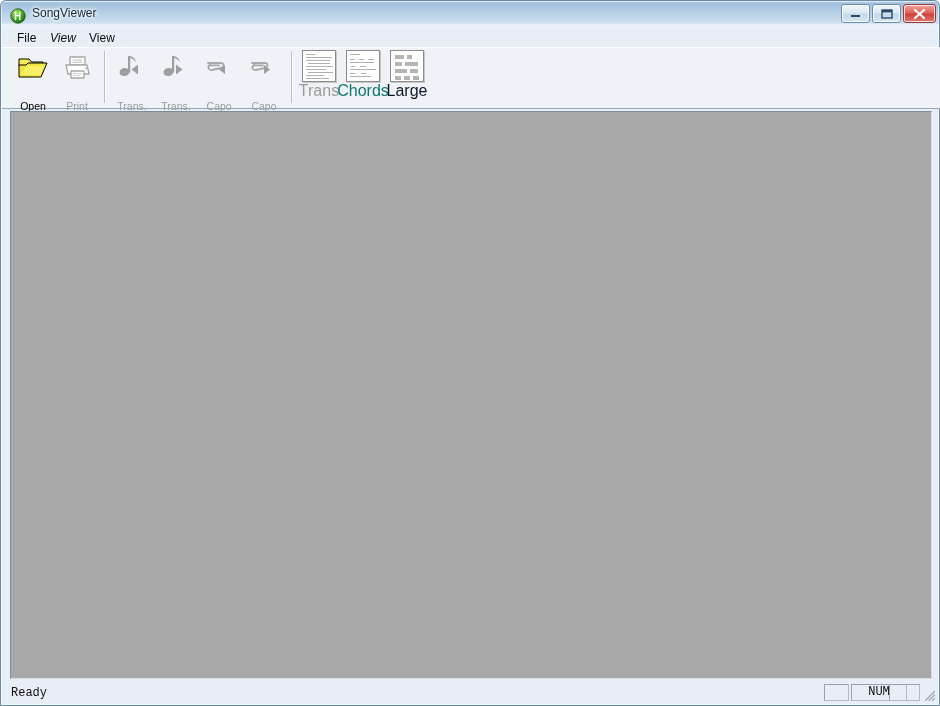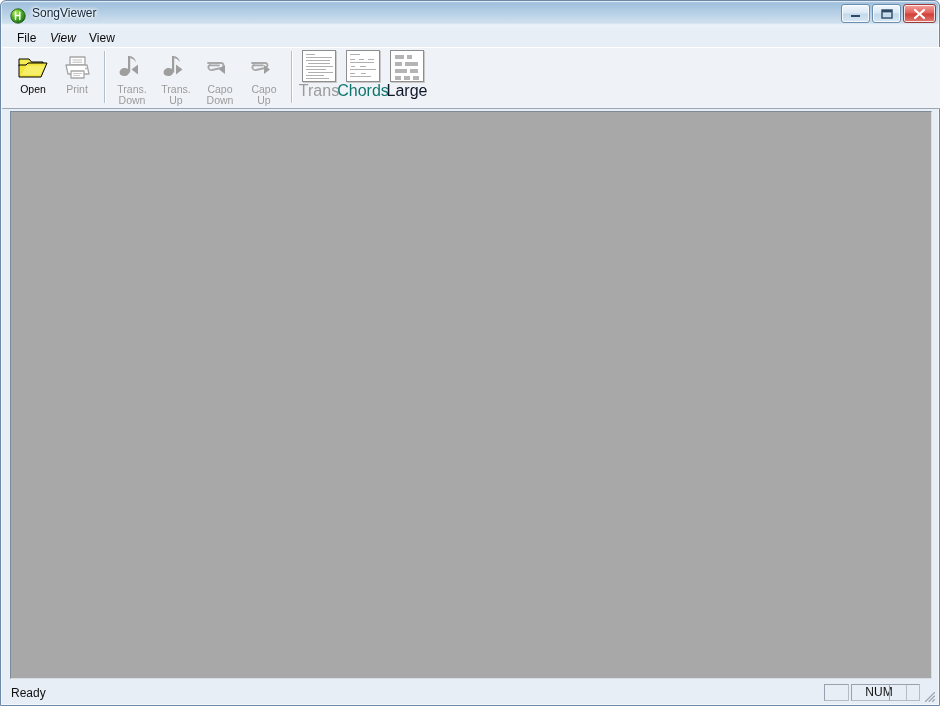--- a/index.html
+++ b/index.html
@@ -128,24 +128,24 @@
     box-sizing: border-box;
     border: 1px solid transparent;
   }
   .tb-btn .tb-icon {
     margin-top: 4px;
     width: 32px;
     height: 30px;
     position: relative;
   }
   .tb-btn .tb-label {
-    margin-top: 1px;
+    margin-top: 18px;
     font-size: 10.5px;
     line-height: 11px;
-    text-align: center;
+    text-align: left;
     color: #000000;
     white-space: pre-line;
   }
   .tb-btn.disabled .tb-label { color: #9b9b9b; }
   .tb-sep {
     width: 1px;
     height: 52px;
     margin: 3px 5px 0 5px;
     background: #b5bfc9;
     box-shadow: 1px 0 0 #ffffff;
@@ -196,20 +196,21 @@
     box-sizing: border-box;
   }
 
   
   #statusbar {
     position: absolute;
     left: 1px; top: 680px;
     width: 938px;
     height: 25px;
     box-sizing: border-box;
+    font-family: Liberation Mono, monospace;
   }
   #status-text {
     position: absolute;
     left: 9px; top: 5px;
     font-size: 12px;
     color: #101010;
     white-space: nowrap;
   }
   .status-pane {
     position: absolute;

